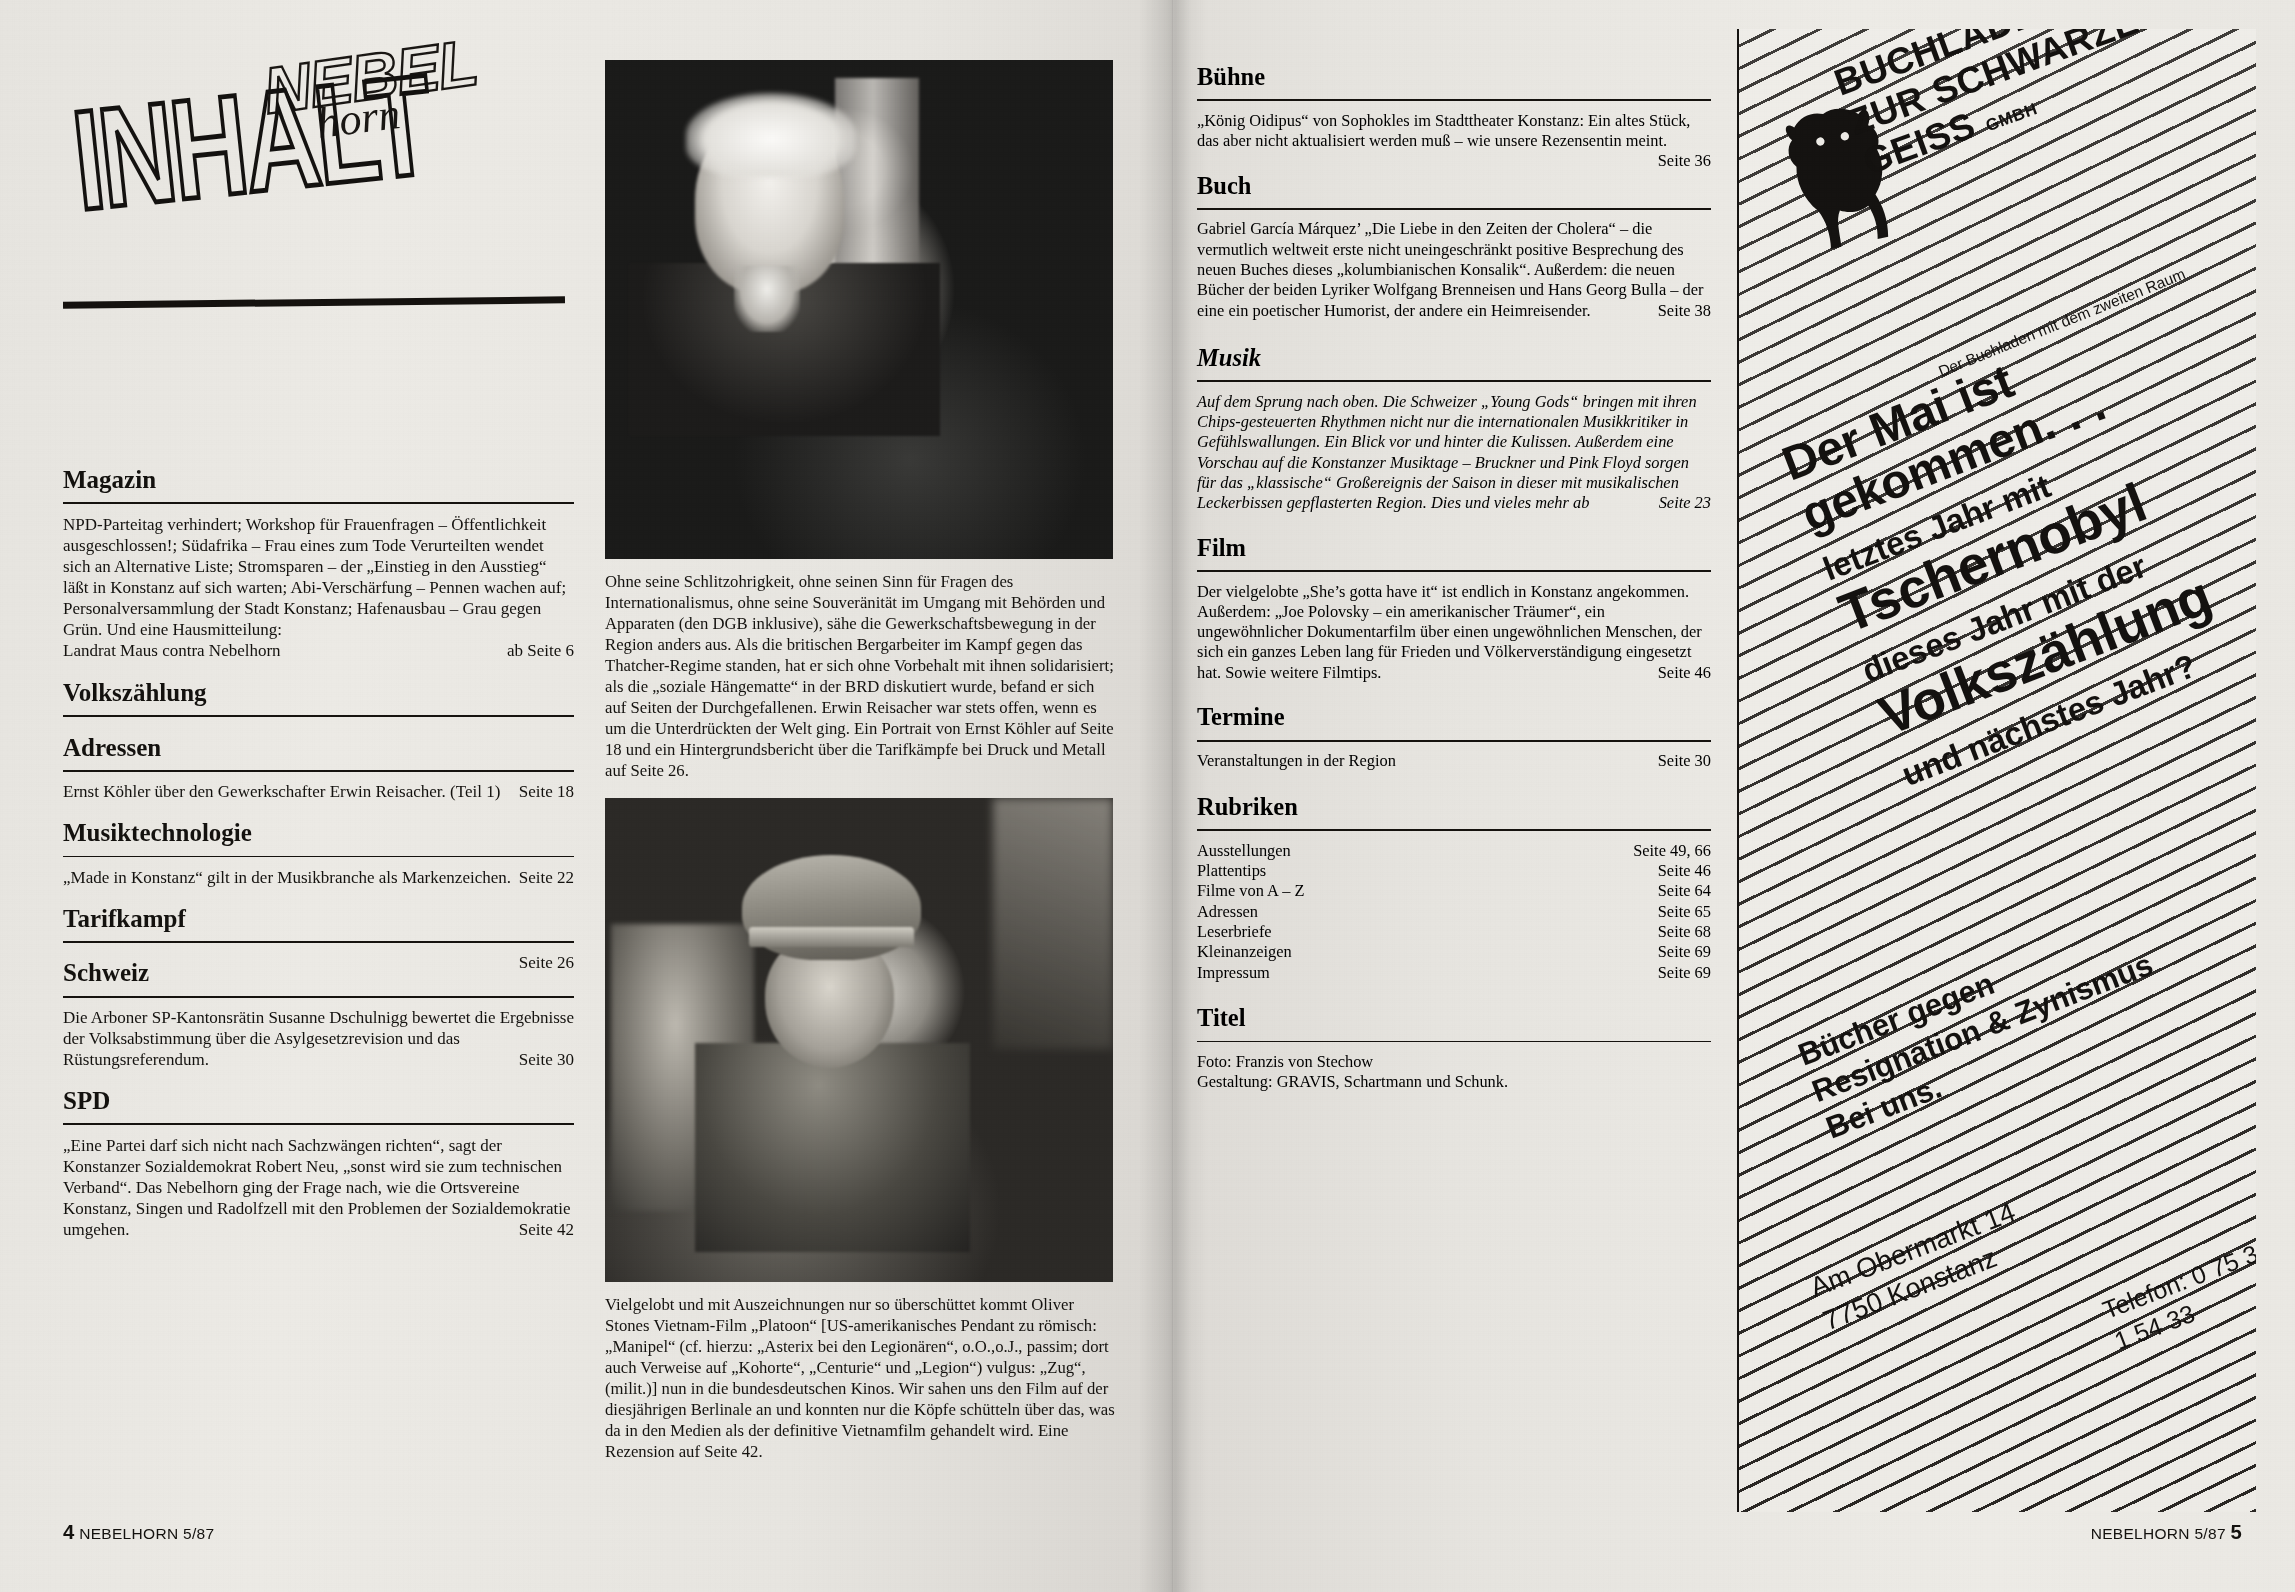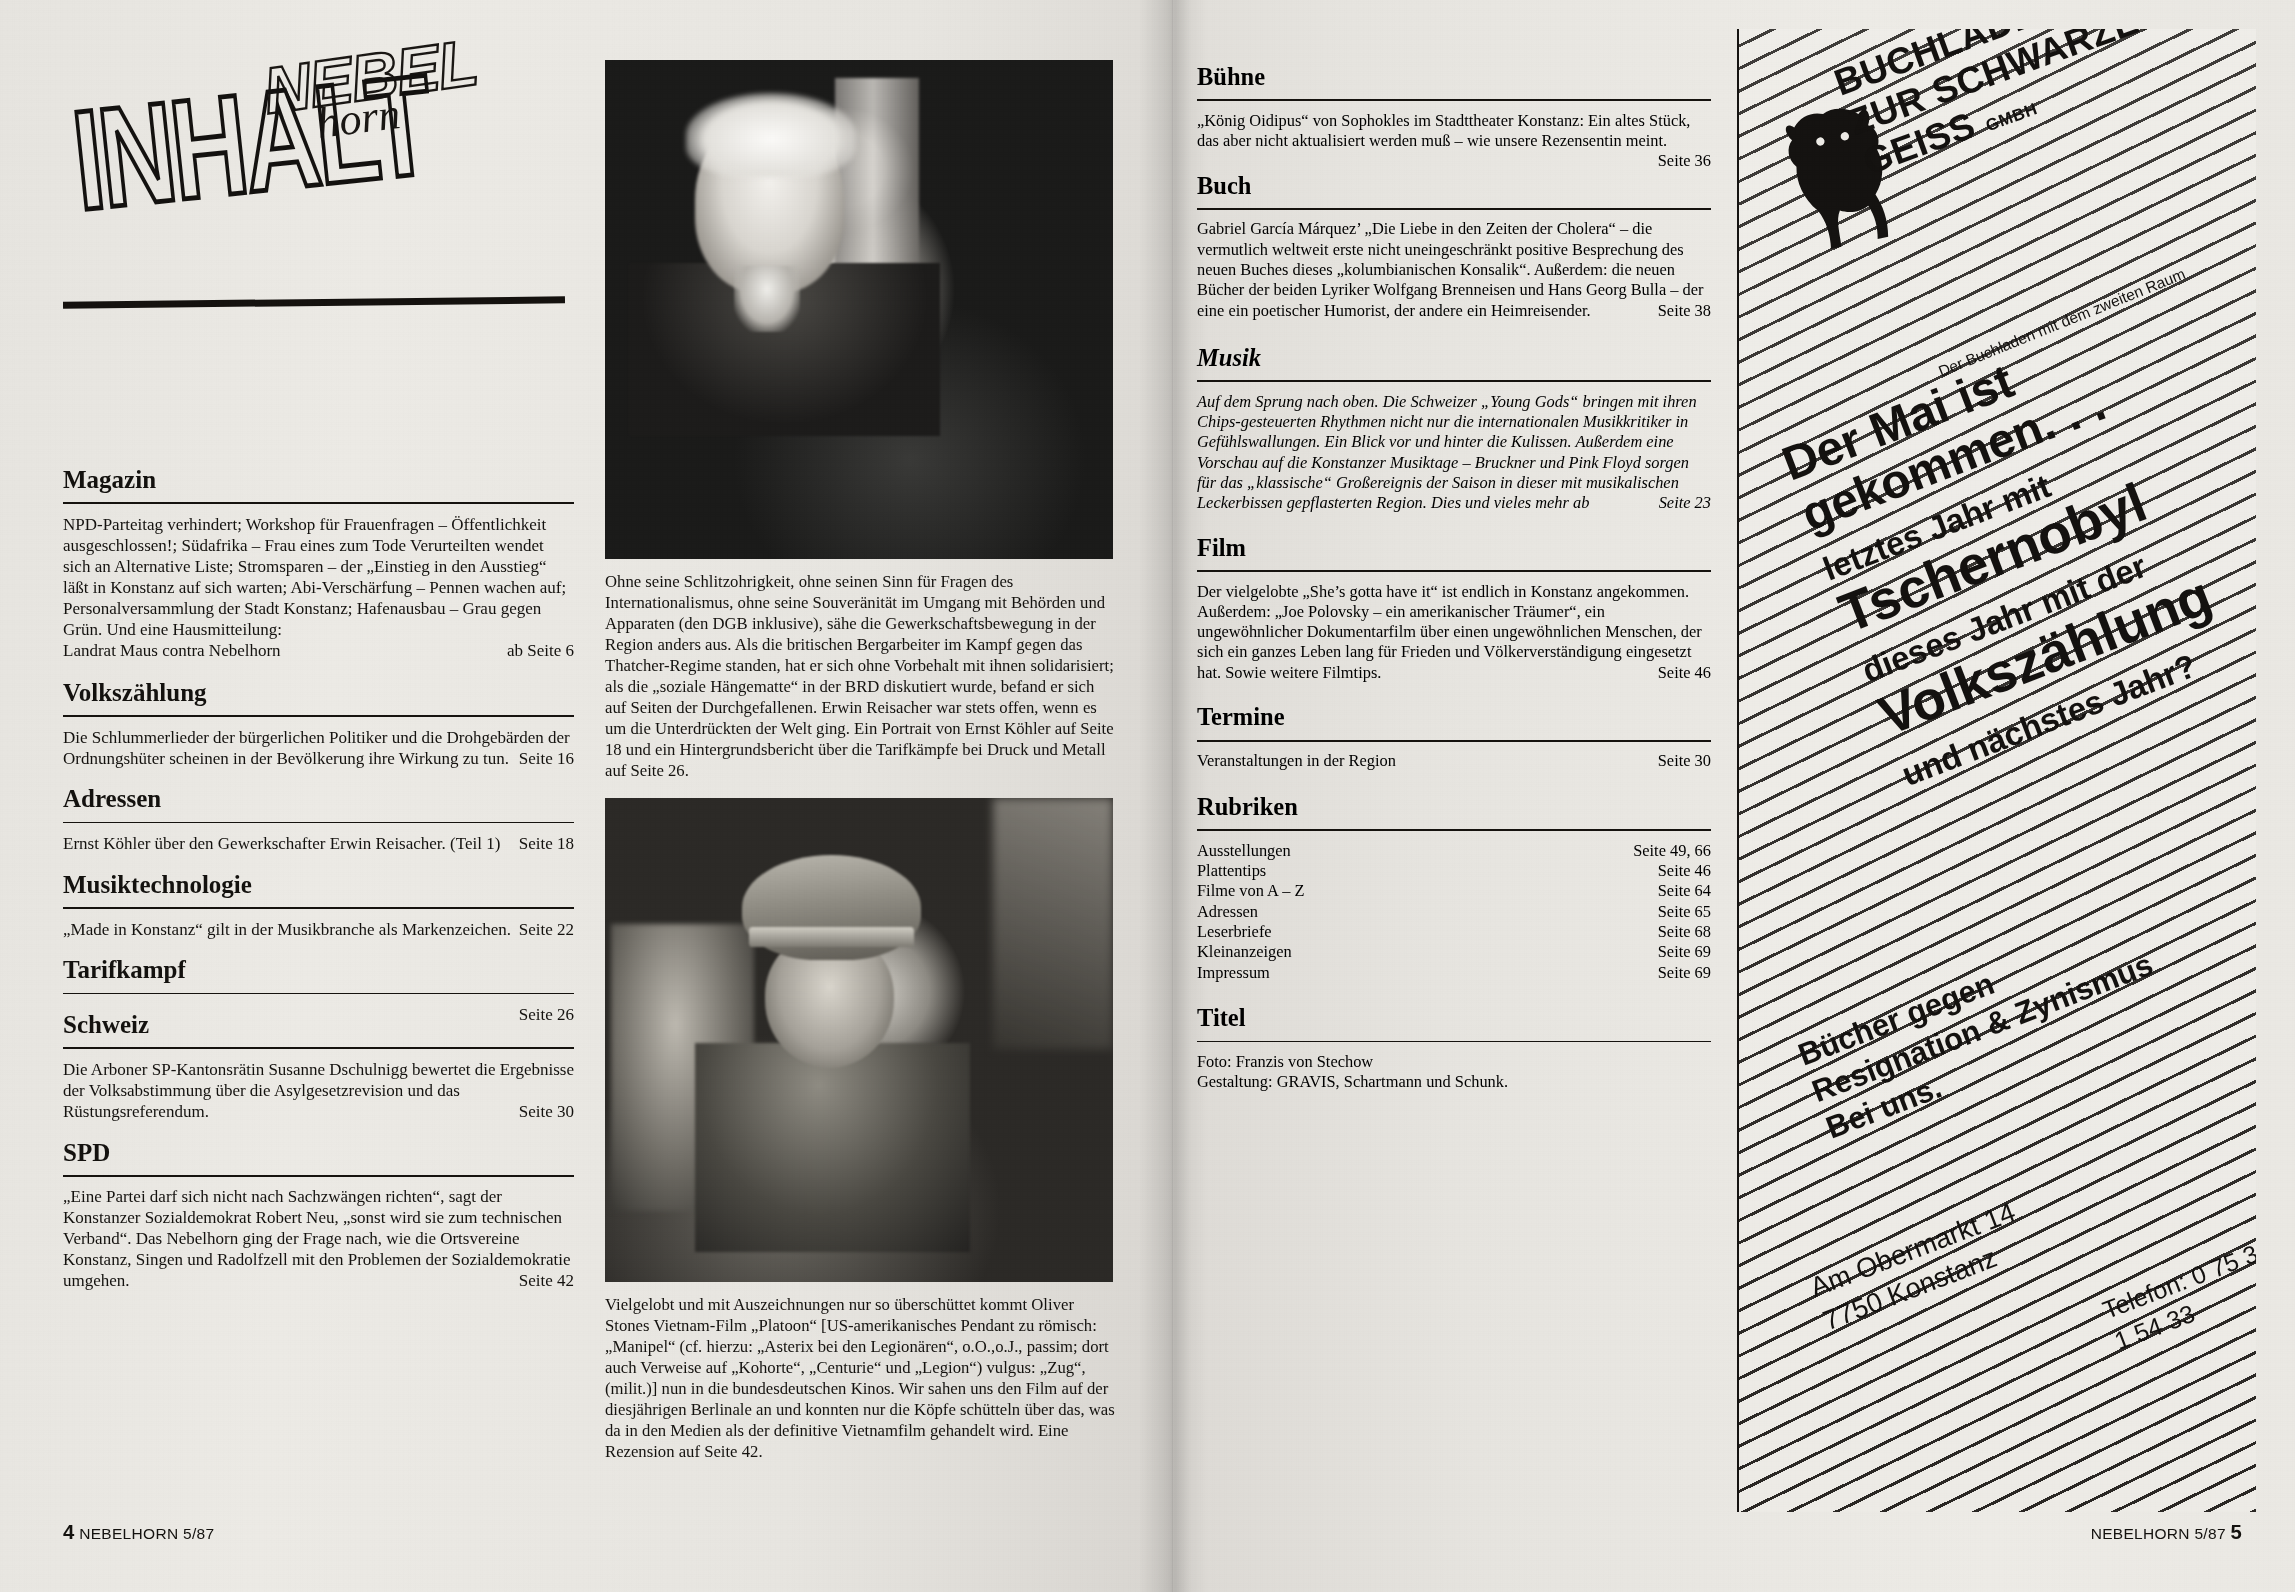--- a/index.html
+++ b/index.html
@@ -142,24 +142,20 @@
         <div class="txt">NPD-Parteitag verhindert; Workshop für Frauenfragen – Öffentlichkeit ausgeschlossen!; Südafrika – Frau eines zum Tode Verurteilten wendet sich an Alternative Liste; Stromsparen – der „Einstieg in den Ausstieg“ läßt in Konstanz auf sich warten; Abi-Verschärfung – Pennen wachen auf; Personalversammlung der Stadt Konstanz; Hafenausbau – Grau gegen Grün. Und eine Hausmitteilung:</div>
         <div class="txt">
           <span>Landrat Maus contra Nebelhorn</span>
           <span class="page-ref">ab Seite 6</span>
         </div>
       </div>
 
       <div class="entry" style="margin-top:18px;">
         <div class="title">Volkszählung</div>
         <div class="ent-rule"></div>
-        <div class="txt">
-          <span>Die Schlummerlieder der bürgerlichen Politiker und die Drohgebärden der Ordnungshüter scheinen in der Bevölkerung ihre Wirkung zu tun.</span>
-          <span class="page-ref">Seite 16</span>
-        </div>
       </div>
 
       <div class="entry" style="margin-top:16.7px;">
         <div class="title">Adressen</div>
         <div class="ent-rule"></div>
         <div class="txt">
           <span>Ernst Köhler über den Gewerkschafter Erwin Reisacher. (Teil 1)</span>
           <span class="page-ref">Seite 18</span>
         </div>
       </div>

